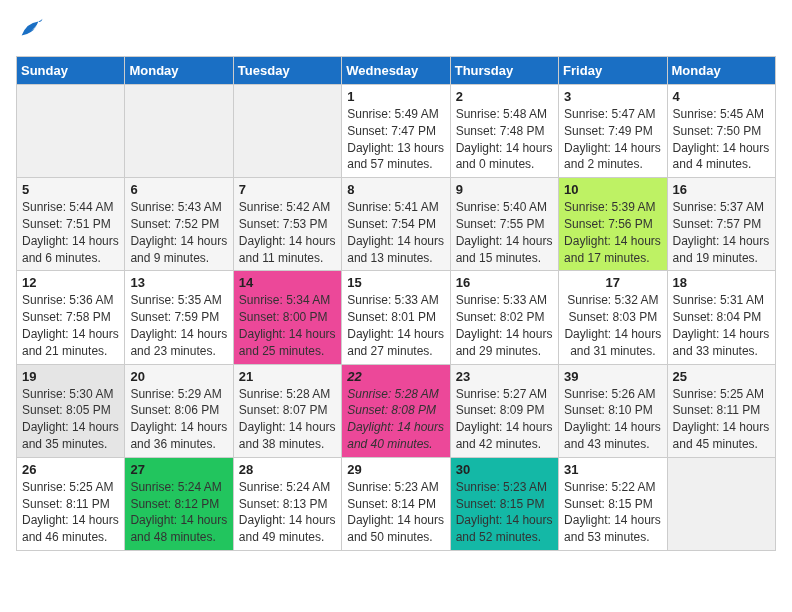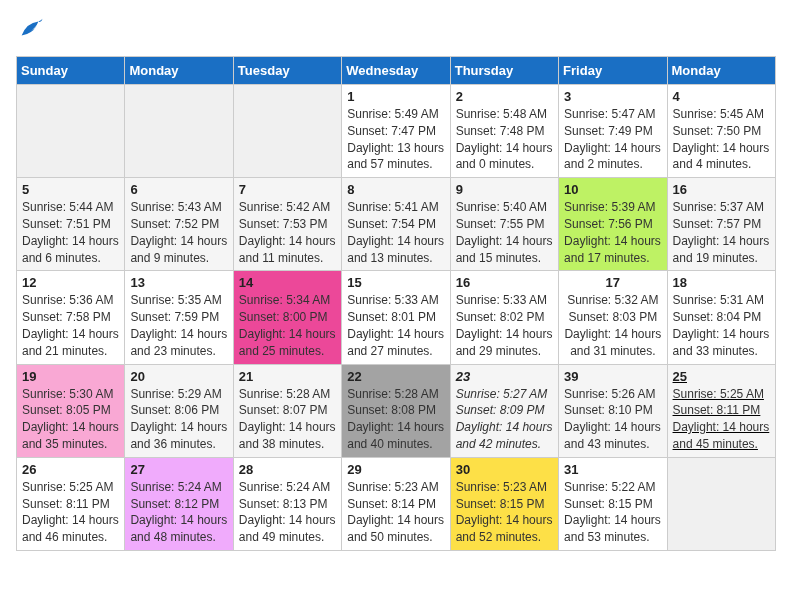--- a/index.html
+++ b/index.html
@@ -199,67 +199,67 @@
         <td style="background: rgb(255, 255, 255); text-align: center;">
           <span class="day-num">17</span>
           <div class="day-info">Sunrise: 5:32 AM<br>Sunset: 8:03 PM<br>Daylight: 14 hours and 31 minutes.</div>
         </td>
         <td style="background: rgb(255, 255, 255);">
           <span class="day-num">18</span>
           <div class="day-info">Sunrise: 5:31 AM<br>Sunset: 8:04 PM<br>Daylight: 14 hours and 33 minutes.</div>
         </td>
       </tr>
       <tr>
-        <td style="background: #f9a8d4; margin-top: 44px;">
+        <td style="background: #e5e5e5; margin-top: 44px;">
           <span class="day-num">19</span>
           <div class="day-info">Sunrise: 5:30 AM<br>Sunset: 8:05 PM<br>Daylight: 14 hours and 35 minutes.</div>
         </td>
         <td style="background: rgb(245, 245, 245);">
           <span class="day-num">20</span>
           <div class="day-info">Sunrise: 5:29 AM<br>Sunset: 8:06 PM<br>Daylight: 14 hours and 36 minutes.</div>
         </td>
         <td style="background: rgb(245, 245, 245);">
           <span class="day-num">21</span>
           <div class="day-info">Sunrise: 5:28 AM<br>Sunset: 8:07 PM<br>Daylight: 14 hours and 38 minutes.</div>
         </td>
-        <td style="background: #a3a3a3;">
+        <td style="background: #ec4899; font-style: italic;">
           <span class="day-num">22</span>
           <div class="day-info">Sunrise: 5:28 AM<br>Sunset: 8:08 PM<br>Daylight: 14 hours and 40 minutes.</div>
         </td>
-        <td style="background: rgb(245, 245, 245); font-style: italic;">
+        <td style="background: rgb(245, 245, 245);">
           <span class="day-num">23</span>
           <div class="day-info">Sunrise: 5:27 AM<br>Sunset: 8:09 PM<br>Daylight: 14 hours and 42 minutes.</div>
         </td>
         <td style="background: rgb(245, 245, 245);">
           <span class="day-num">39</span>
           <div class="day-info">Sunrise: 5:26 AM<br>Sunset: 8:10 PM<br>Daylight: 14 hours and 43 minutes.</div>
         </td>
-        <td style="background: rgb(245, 245, 245); text-decoration: underline;">
+        <td style="background: rgb(245, 245, 245);">
           <span class="day-num">25</span>
           <div class="day-info">Sunrise: 5:25 AM<br>Sunset: 8:11 PM<br>Daylight: 14 hours and 45 minutes.</div>
         </td>
       </tr>
       <tr>
         <td style="background: rgb(255, 255, 255); margin-top: 22px;">
           <span class="day-num">26</span>
           <div class="day-info">Sunrise: 5:25 AM<br>Sunset: 8:11 PM<br>Daylight: 14 hours and 46 minutes.</div>
         </td>
-        <td style="background: #f0abfc;">
+        <td style="background: #22c55e;">
           <span class="day-num">27</span>
           <div class="day-info">Sunrise: 5:24 AM<br>Sunset: 8:12 PM<br>Daylight: 14 hours and 48 minutes.</div>
         </td>
         <td style="background: rgb(255, 255, 255); margin-top: 20px;">
           <span class="day-num">28</span>
           <div class="day-info">Sunrise: 5:24 AM<br>Sunset: 8:13 PM<br>Daylight: 14 hours and 49 minutes.</div>
         </td>
         <td style="background: rgb(255, 255, 255); margin-left: 35px;">
           <span class="day-num">29</span>
           <div class="day-info">Sunrise: 5:23 AM<br>Sunset: 8:14 PM<br>Daylight: 14 hours and 50 minutes.</div>
         </td>
-        <td style="background: #fde047;">
+        <td style="background: #14b8a6;">
           <span class="day-num">30</span>
           <div class="day-info">Sunrise: 5:23 AM<br>Sunset: 8:15 PM<br>Daylight: 14 hours and 52 minutes.</div>
         </td>
         <td style="background: rgb(255, 255, 255);">
           <span class="day-num">31</span>
           <div class="day-info">Sunrise: 5:22 AM<br>Sunset: 8:15 PM<br>Daylight: 14 hours and 53 minutes.</div>
         </td>
         <td class="empty-cell"></td>
       </tr>
     </tbody>

